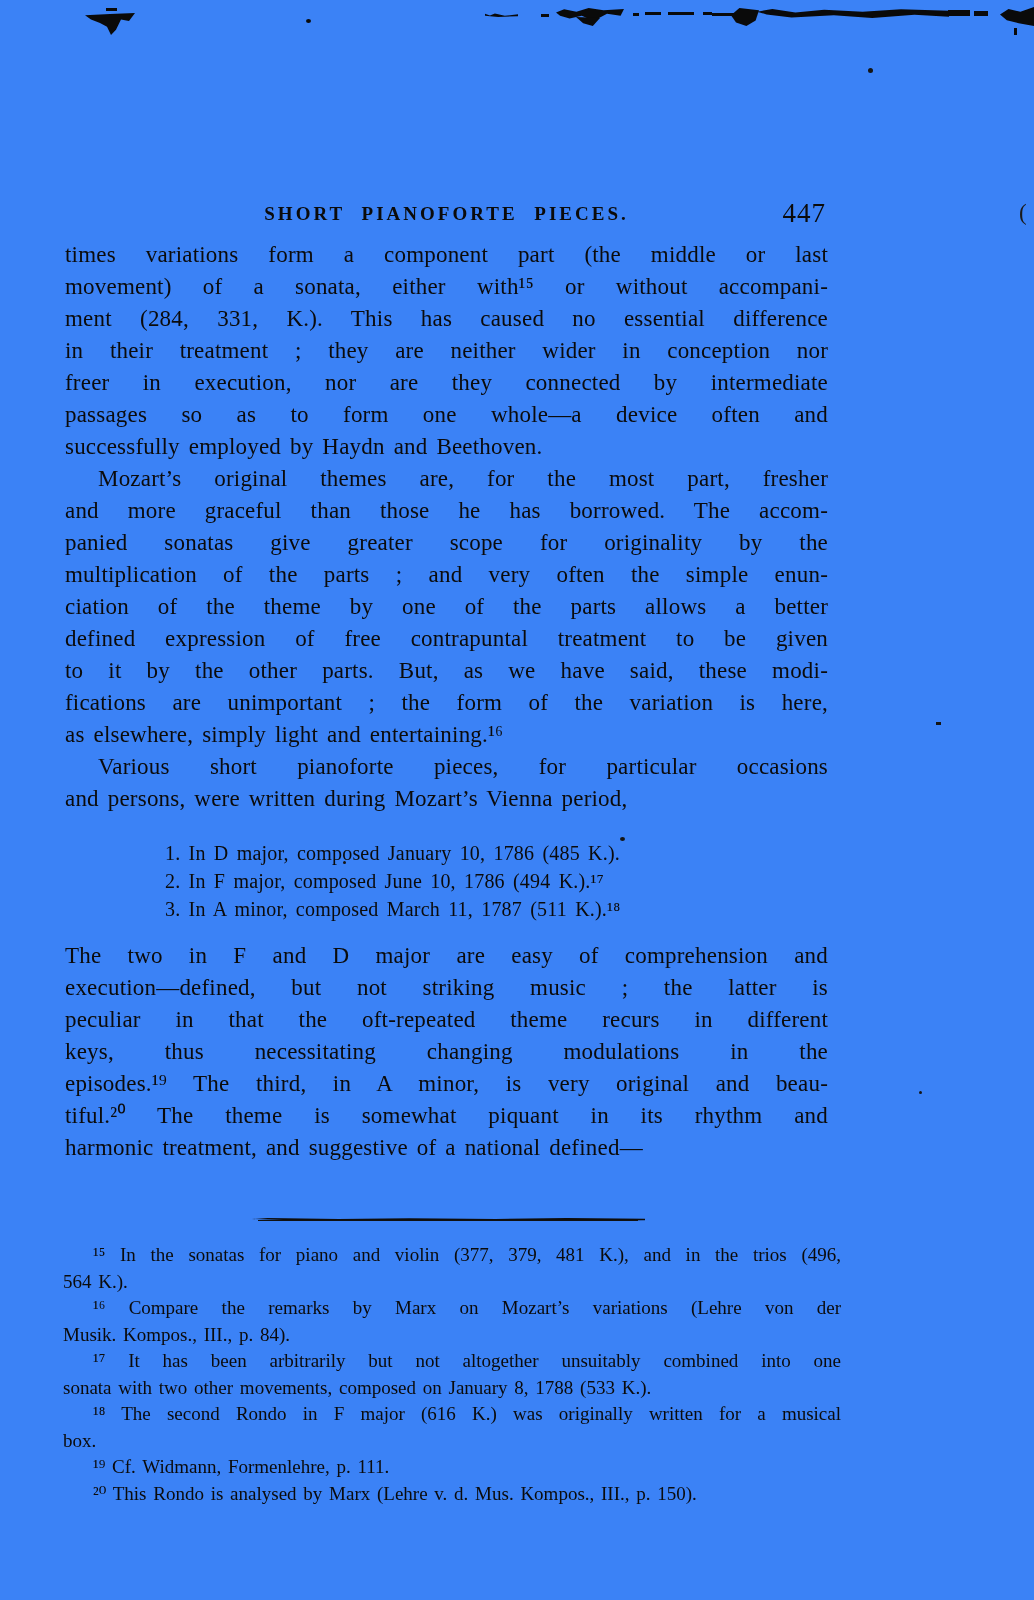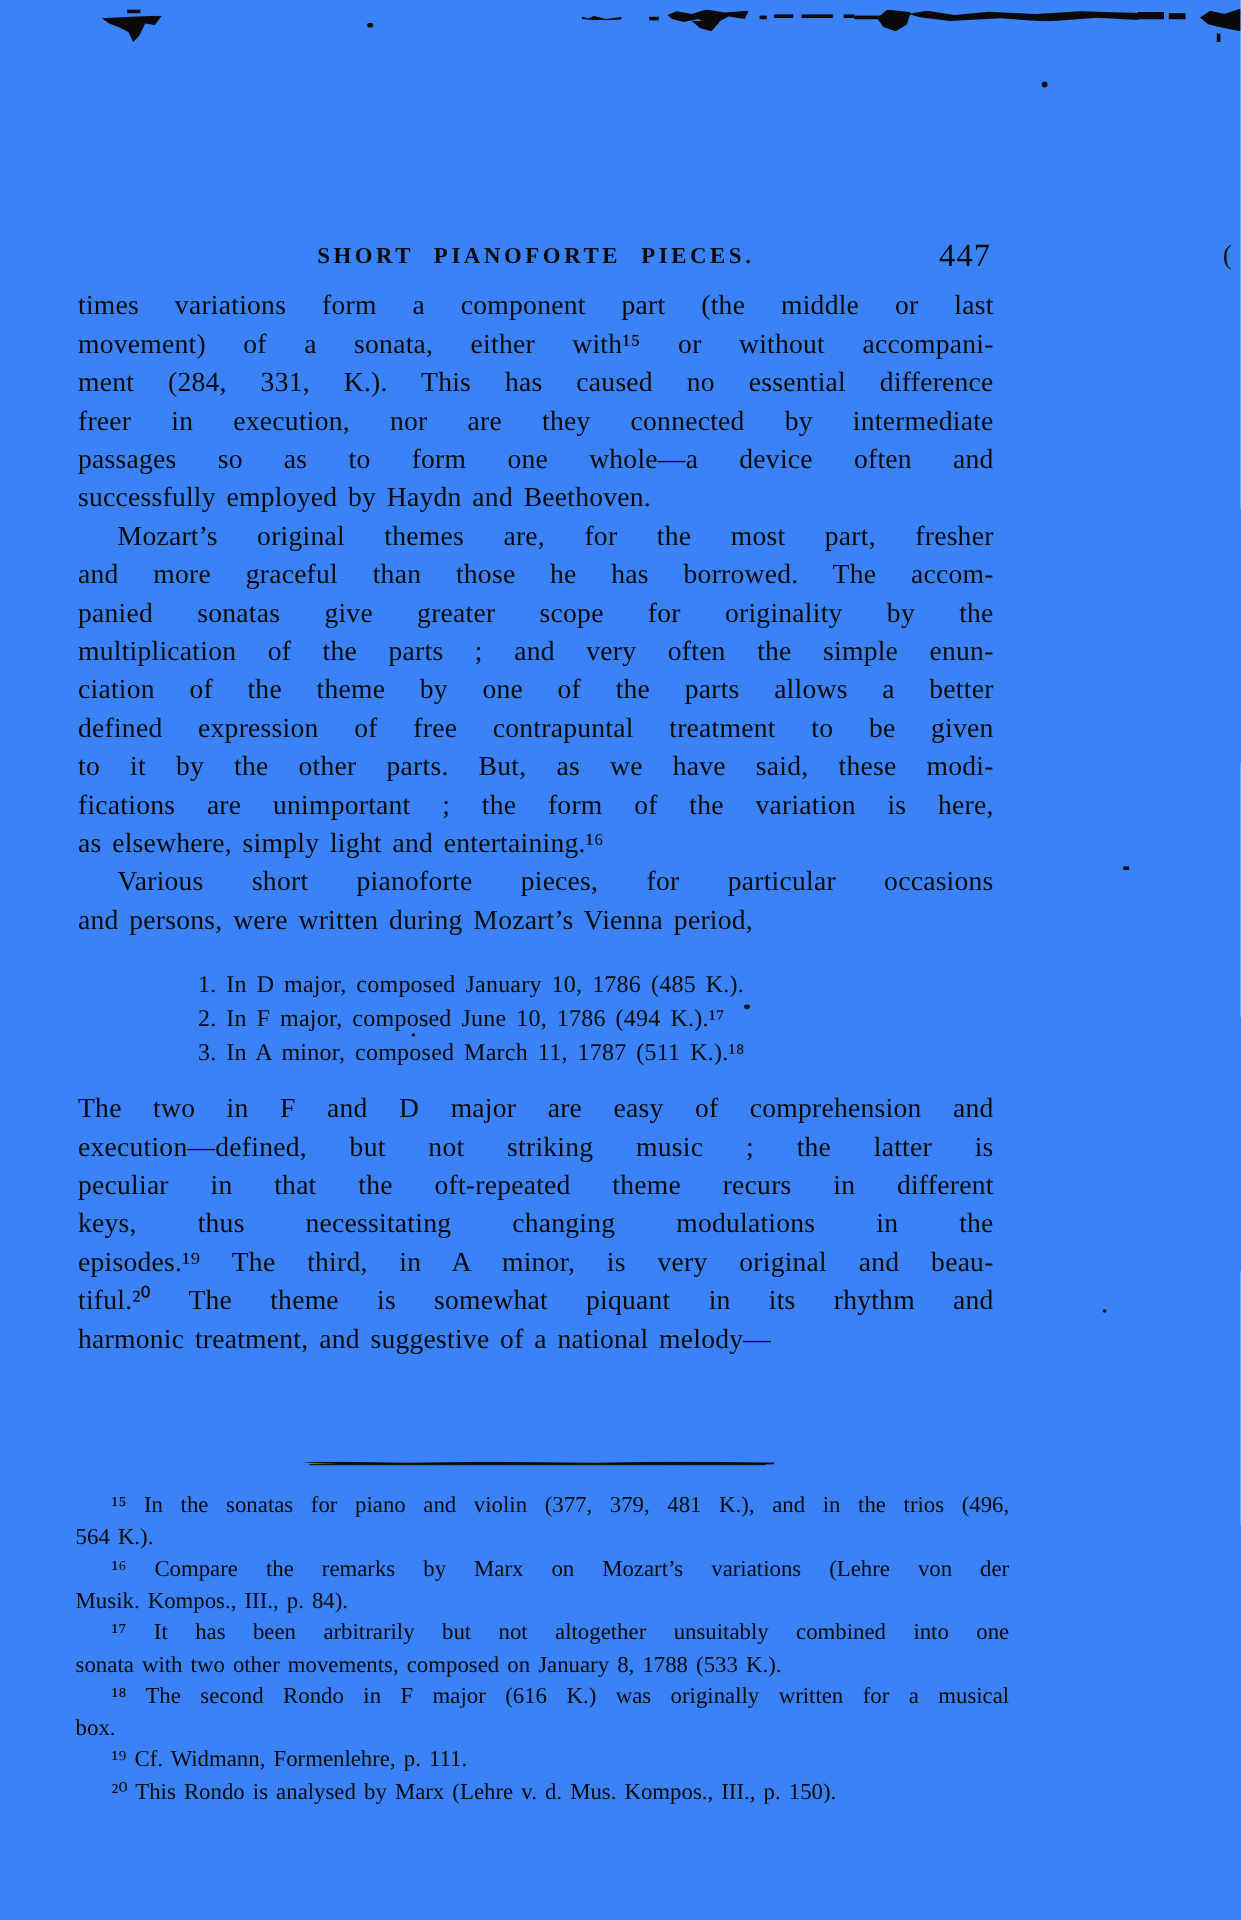--- a/index.html
+++ b/index.html
@@ -103,20 +103,21 @@
     <div class="running-title">SHORT PIANOFORTE PIECES.</div>
     <div class="page-number">447</div>
   </div>
   <div class="edge-mark">(</div>
 
   <div class="body-text">
     <div class="para">
         <div class="line">times variations form a component part (the middle or last</div>
         <div class="line">movement) of a sonata, either with¹⁵ or without accompani-</div>
         <div class="line">ment (284, 331, K.). This has caused no essential difference</div>
+        <div class="line">in their treatment ; they are neither wider in conception nor</div>
         <div class="line">freer in execution, nor are they connected by intermediate</div>
         <div class="line">passages so as to form one whole—a device often and</div>
         <div class="line">successfully employed by Haydn and Beethoven.</div>
       </div>
     <div class="para indent">
         <div class="line">Mozart’s original themes are, for the most part, fresher</div>
         <div class="line">and more graceful than those he has borrowed. The accom-</div>
         <div class="line">panied sonatas give greater scope for originality by the</div>
         <div class="line">multiplication of the parts ; and very often the simple enun-</div>
         <div class="line">ciation of the theme by one of the parts allows a better</div>
@@ -134,21 +135,21 @@
         <div class="line">2. In F major, composed June 10, 1786 (494 K.).¹⁷</div>
         <div class="line">3. In A minor, composed March 11, 1787 (511 K.).¹⁸</div>
       </div>
     <div class="para after-list">
         <div class="line">The two in F and D major are easy of comprehension and</div>
         <div class="line">execution—defined, but not striking music ; the latter is</div>
         <div class="line">peculiar in that the oft-repeated theme recurs in different</div>
         <div class="line">keys, thus necessitating changing modulations in the</div>
         <div class="line">episodes.¹⁹ The third, in A minor, is very original and beau-</div>
         <div class="line">tiful.²⁰ The theme is somewhat piquant in its rhythm and</div>
-        <div class="line">harmonic treatment, and suggestive of a national melody—</div>
+        <div class="line">harmonic treatment, and suggestive of a national defined—</div>
       </div>
   </div>
 
   <div class="footnote-divider"></div>
   <div class="footnote-divider-2"></div>
 
   <div class="footnotes">
     <div class="footnote">
         <div class="line">¹⁵ In the sonatas for piano and violin (377, 379, 481 K.), and in the trios (496,</div>
         <div class="line">564 K.).</div>

